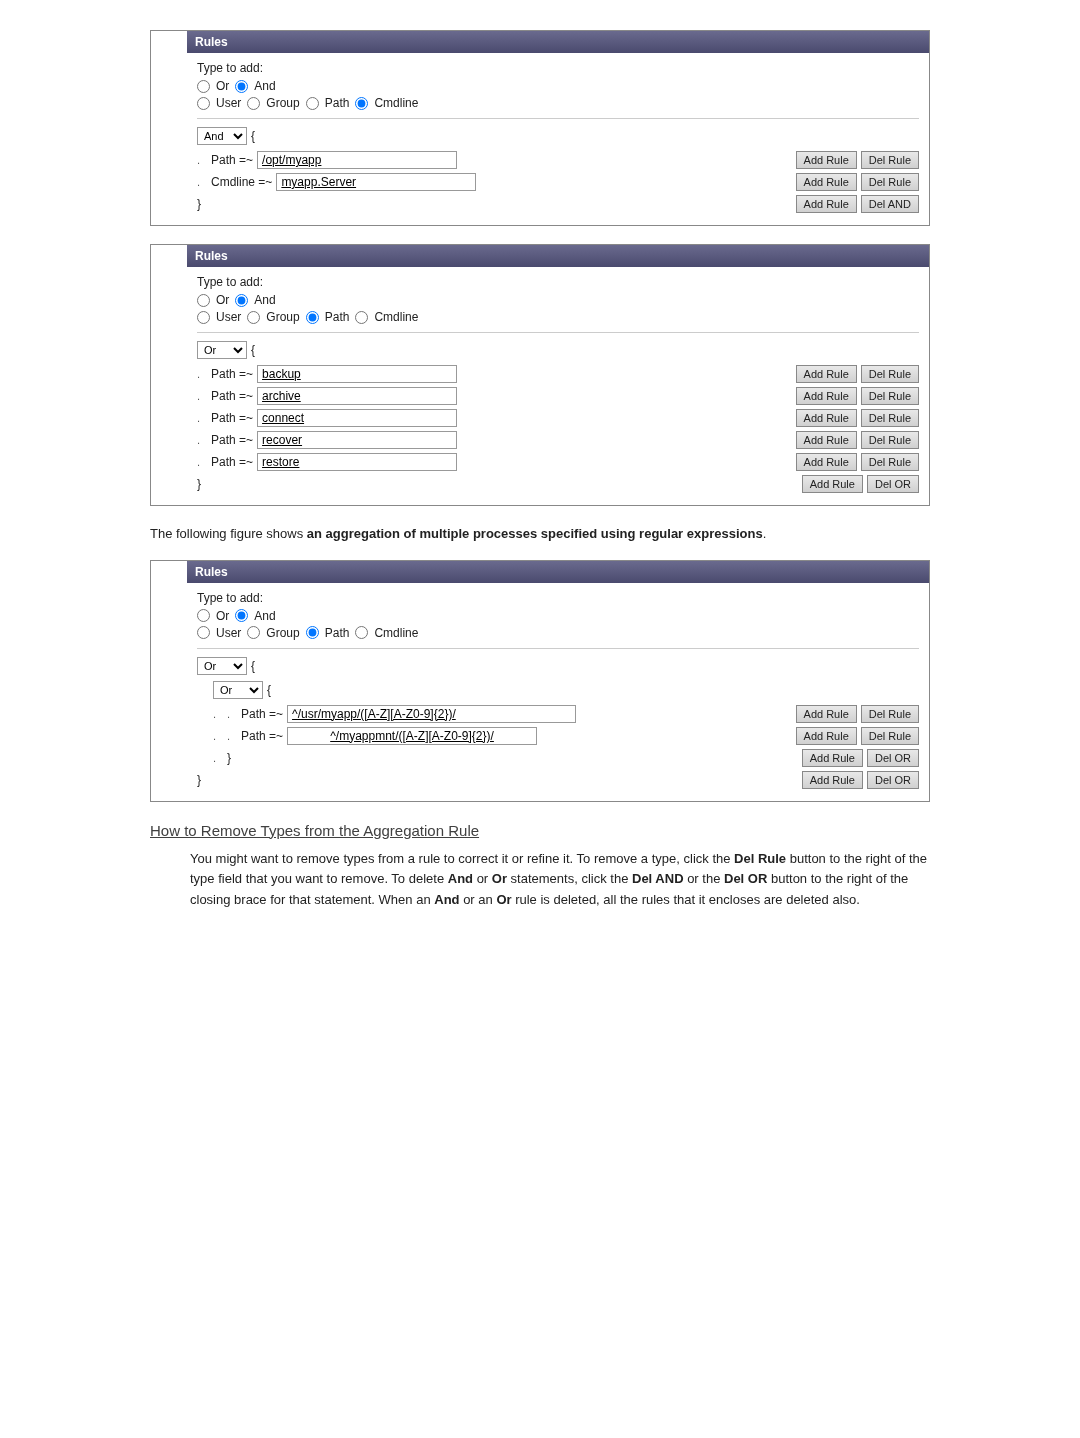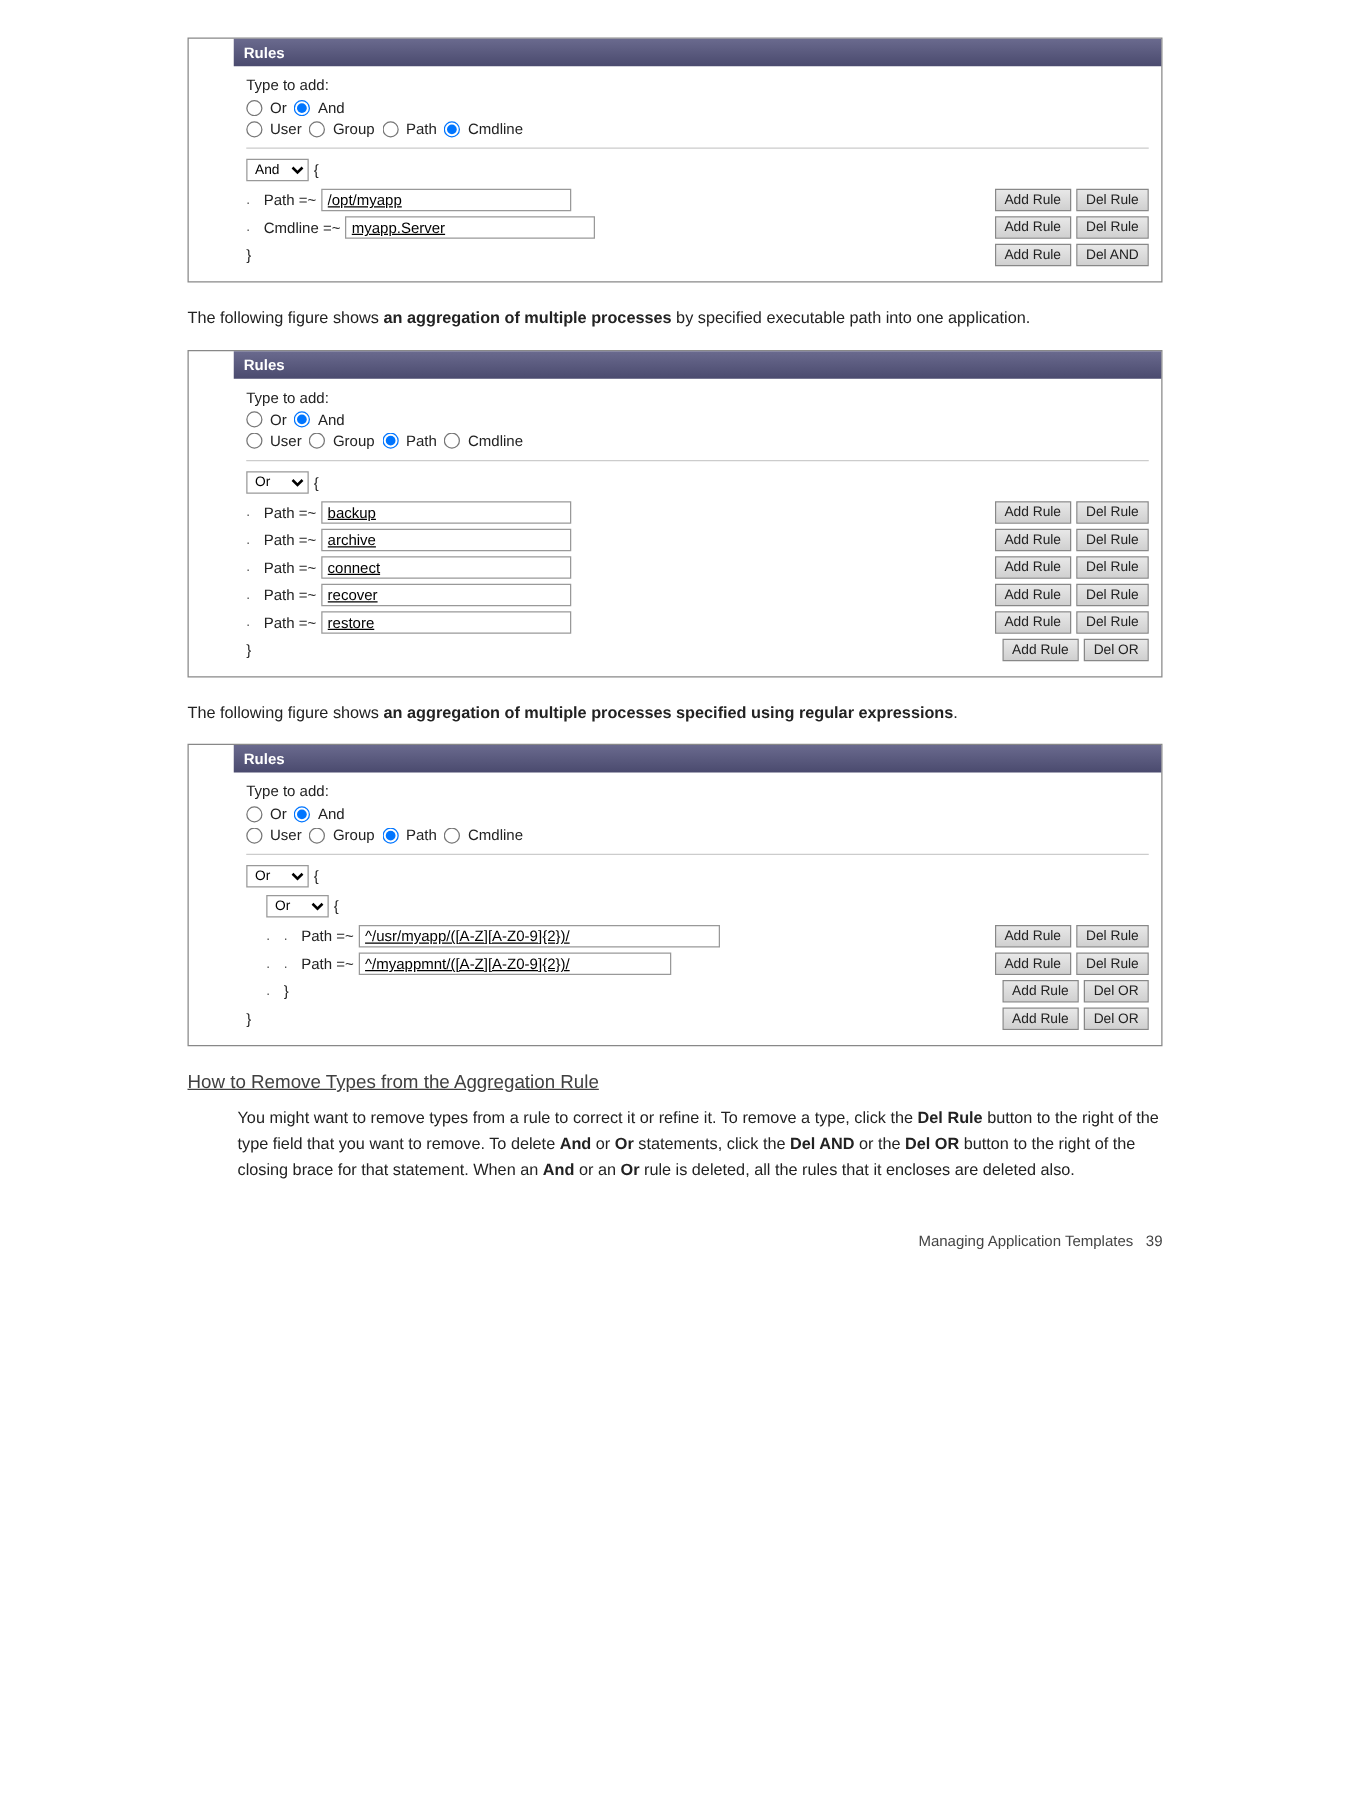--- a/index.html
+++ b/index.html
@@ -223,23 +223,20 @@
       <div class="rule-full-row">
         <span class="closing-brace">}</span>
         <div class="rule-buttons" style="margin-left:auto;">
           <button class="btn-small">Add Rule</button>
           <button class="btn-small">Del AND</button>
         </div>
       </div>
     </div>
   </div>
 
-  <p class="description-para">
-    <span>The following figure shows </span><b>an aggregation of multiple processes</b><span> by specified executable path into one application.</span>
-  </p>
 
   <div class="rules-panel">
     <div class="rules-header">Rules</div>
     <div class="rules-body">
       <div class="type-to-add-label">Type to add:</div>
       <div class="radio-row">
         <input type="radio" name="p2r1" style=""> 
           <span>Or</span>
         <input type="radio" name="p2r1" checked="" style=""> 
           <span>And</span>
@@ -375,21 +372,21 @@
           <div class="rule-buttons">
             <button class="btn-small">Add Rule</button>
             <button class="btn-small">Del Rule</button>
           </div>
         </div>
 
         <div class="rule-full-row">
           <div class="rule-indent">.</div>
           <div class="rule-indent">.</div>
           <span class="rule-label">Path =~</span>
-          <input class="rule-input" type="text" value="^/myappmnt/([A-Z][A-Z0-9]{2})/" style="width: 250px;">
+          <input class="rule-input" type="text" value="^/myappmnt/([A-Z][A-Z0-9]{2})/" style="width: 250px; text-align: center;">
           <div class="rule-buttons">
             <button class="btn-small">Add Rule</button>
             <button class="btn-small">Del Rule</button>
           </div>
         </div>
 
         <div class="rule-full-row">
           <div class="rule-indent">.</div>
           <span class="closing-brace">}</span>
           <div class="rule-buttons" style="margin-left:auto;">
@@ -411,18 +408,14 @@
   </div>
 
   <h2 class="section-heading">How to Remove Types from the Aggregation Rule</h2>
 
   <div class="section-body">
     <p>
       <span>You might want to remove types from a rule to correct it or refine it. To remove a type, click the </span><b>Del Rule</b><span> button to the right of the type field that you want to remove. To delete </span><b>And</b> or <b>Or</b><span> statements, click the </span><b>Del AND</b><span> or the </span><b>Del OR</b><span> button to the right of the closing brace for that statement. When an </span><b>And</b><span> or an </span><b>Or</b><span> rule is deleted, all the rules that it encloses are deleted also.</span>
     </p>
   </div>
 
-  <div class="page-footer">
-    <span>Managing Application Templates</span>&nbsp;&nbsp;&nbsp;
-    <span>39</span>
-  </div>
 
 </div>
 
 </body></html>

